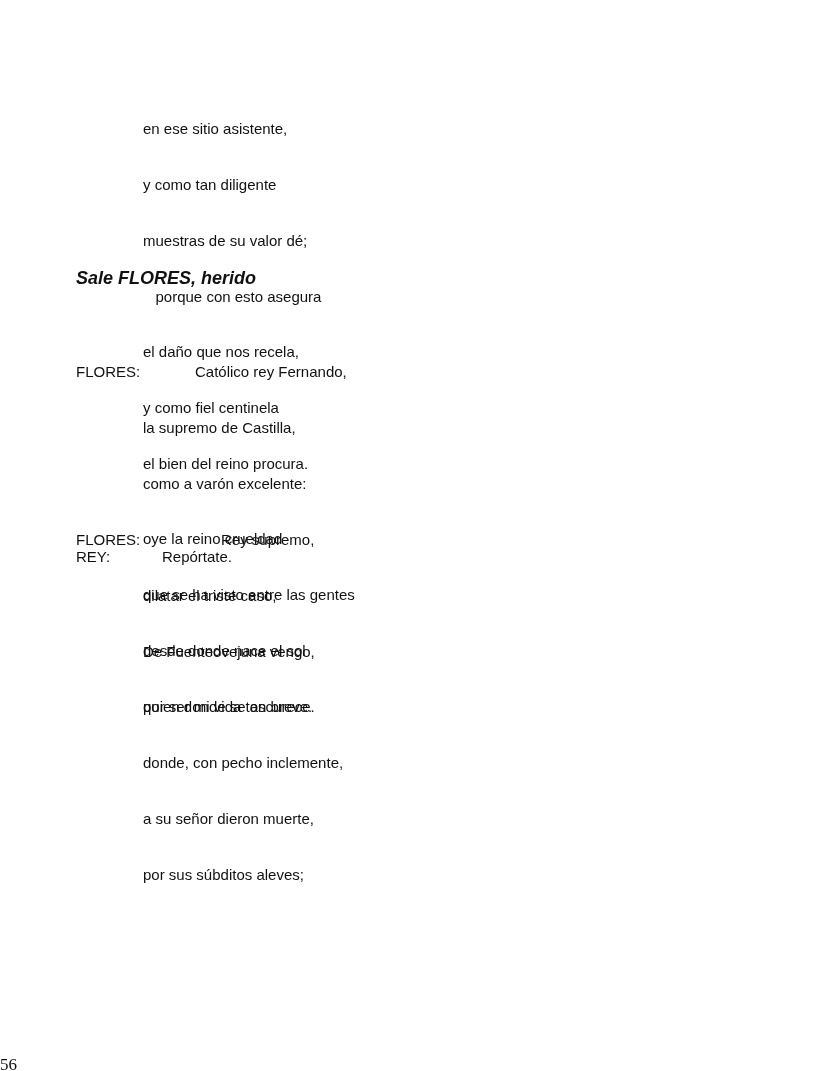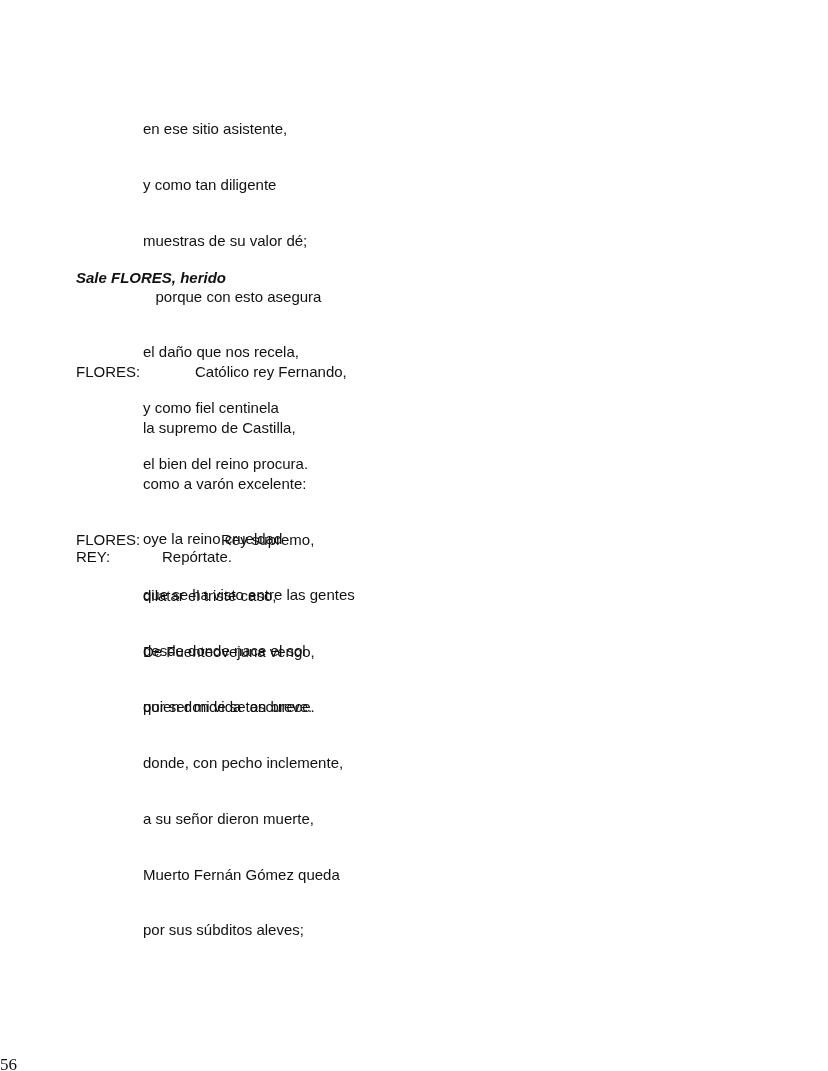--- a/index.html
+++ b/index.html
@@ -29,21 +29,21 @@
       white-space: pre;
     }
     .line {
       display: block;
       height: 18.6px;
     }
     .stage-direction {
       position: absolute;
       left: 76px;
       top: 261px;
-      font-size: 15px;
+      font-size: 18px;
       font-weight: bold;
       font-style: italic;
       line-height: 18px;
     }
     .speech {
       position: absolute;
       left: 76px;
       font-size: 15px;
       line-height: 18.6px;
       white-space: pre;
@@ -110,21 +110,20 @@
 
   <div class="speech" style="top:523px; width:500px; height:480px;">
     <span class="speaker">FLORES:</span>
     <span class="first-line" style="left:145px;">Rey supremo,</span>
     <div class="cont">
       <span class="line">dilatar el triste caso,</span>
       <span class="line">De Fuenteovejuna vengo,</span>
       <span class="line">por ser mi vida tan breve.</span>
       <span class="line">donde, con pecho inclemente,</span>
       <span class="line">a su señor dieron muerte,</span>
-      <span class="line">Muerto Fernán Gómez queda</span>
       <span class="line">por sus súbditos aleves;</span>
       
       
       
       
       
       
       
       
       

